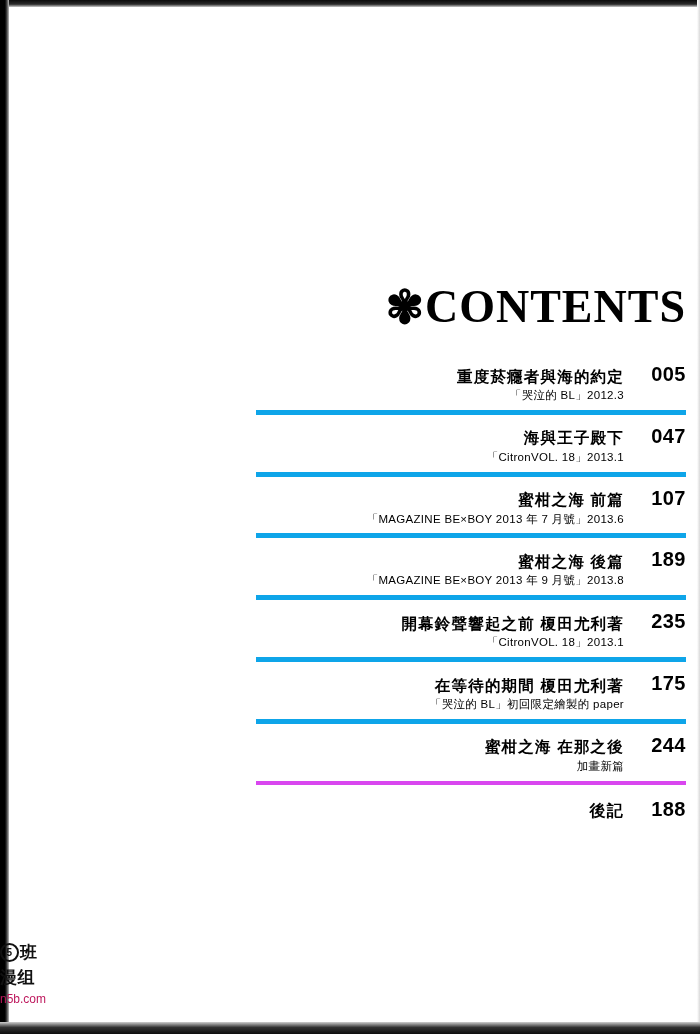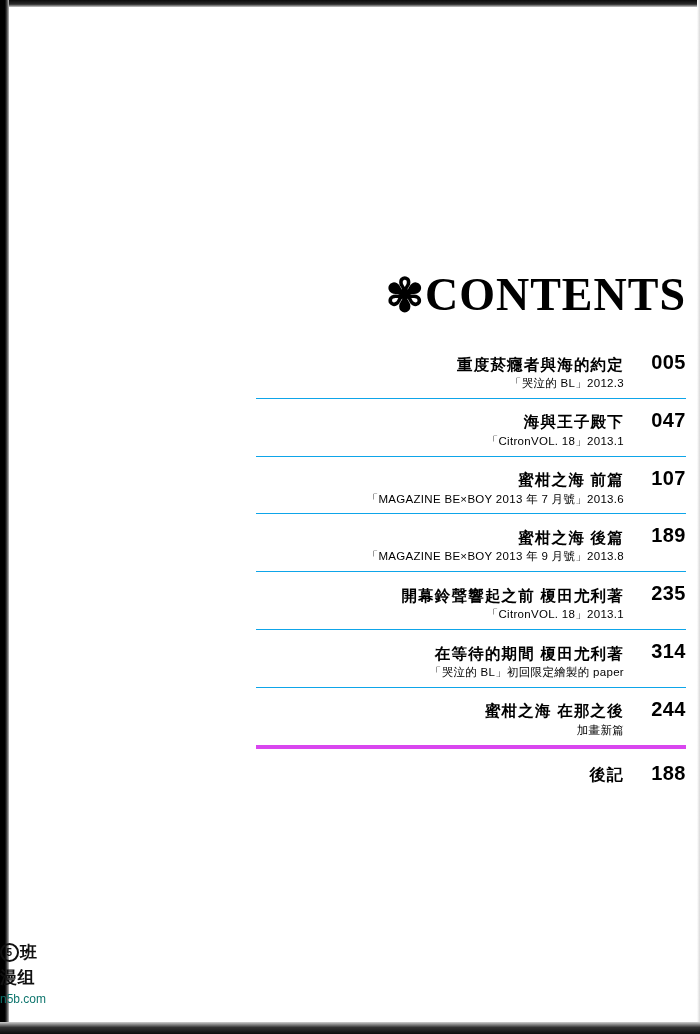--- a/index.html
+++ b/index.html
@@ -68,37 +68,37 @@
     width: 430px;
   }
 
   .contents-title {
     font-family: "Liberation Serif", serif;
     font-size: 46px;
     letter-spacing: 1px;
     line-height: 1;
     text-align: right;
     white-space: nowrap;
-    margin: 0 0 22px 0;
+    margin: 12px 0 22px 0;
     position: relative;
   }
   .contents-title .flower {
     display: inline-block;
     vertical-align: -1px;
   }
 
   .toc-list {
     margin: 0;
     padding: 0;
     list-style: none;
   }
 
   .toc-item {
     position: relative;
-    border-top: 1px solid #0ea5e9;
+    border-top: 5px solid #0ea5e9;
     padding: 9px 0 7px 0;
     min-height: 44px;
     box-sizing: border-box;
   }
   .toc-item:first-child {
     border-top: none;
   }
 
   .toc-row {
     display: flex;
@@ -161,21 +161,21 @@
     font-weight: bold;
     letter-spacing: 0.5px;
   }
   .watermark .wline {
     white-space: nowrap;
   }
   .watermark .wurl {
     font-size: 12px;
     font-weight: normal;
     letter-spacing: 0;
-    color: #0f766e;
+    color: #be185d;
   }
   .wm-badge {
     display: inline-block;
     width: 15px;
     height: 15px;
     border: 2px solid #111;
     border-radius: 50%;
     font-size: 10px;
     line-height: 15px;
     text-align: center;
@@ -236,21 +236,21 @@
         <div class="toc-row">
           <div class="toc-title">開幕鈴聲響起之前 榎田尤利著</div>
           <div class="toc-page">235</div>
         </div>
         <div class="toc-sub">「CitronVOL. 18」2013.1</div>
       </li>
 
       <li class="toc-item">
         <div class="toc-row">
           <div class="toc-title">在等待的期間 榎田尤利著</div>
-          <div class="toc-page">314</div>
+          <div class="toc-page">175</div>
         </div>
         <div class="toc-sub">「哭泣的 BL」初回限定繪製的 paper</div>
       </li>
 
       <li class="toc-item">
         <div class="toc-row">
           <div class="toc-title">蜜柑之海 在那之後</div>
           <div class="toc-page">244</div>
         </div>
         <div class="toc-sub">加畫新篇</div>

